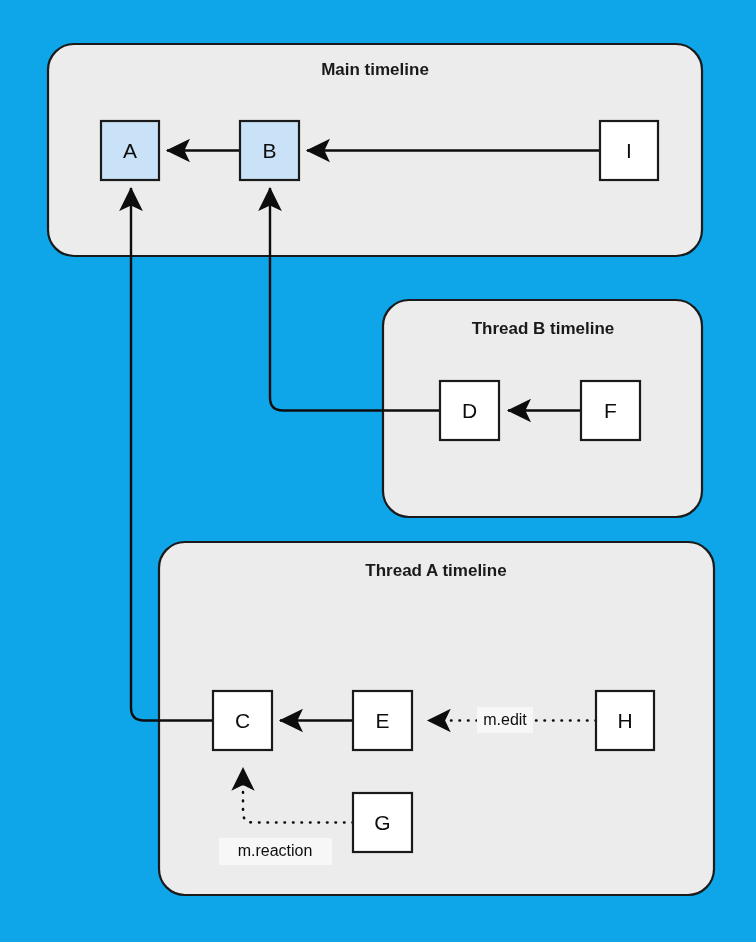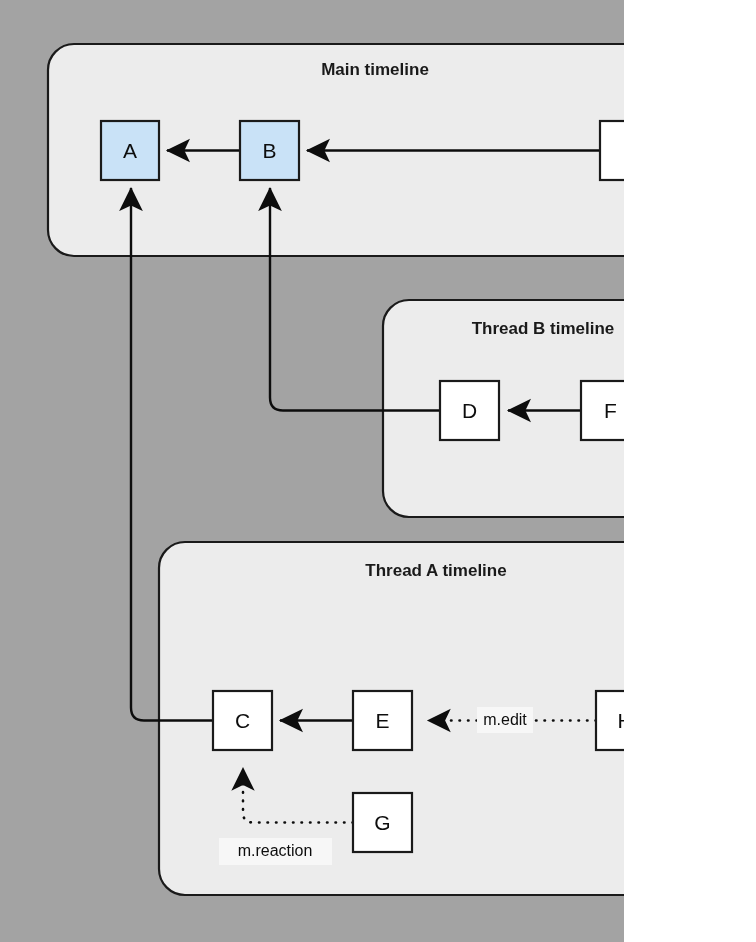--- a/index.html
+++ b/index.html
@@ -5,23 +5,23 @@
   html, body {
     margin: 0;
     padding: 0;
     background: #ffffff;
   }
   body {
     font-family: "Liberation Sans", sans-serif;
   }
   #canvas {
     position: relative;
-    width: 624px;
+    width: 756px;
     height: 942px;
-    background: #a3a3a3;
+    background: #0ea5e9;
     overflow: hidden;
   }
   #diagram-svg {
     position: absolute;
     left: 0;
     top: 0;
     width: 756px;
     height: 942px;
   }
   .container-title {

